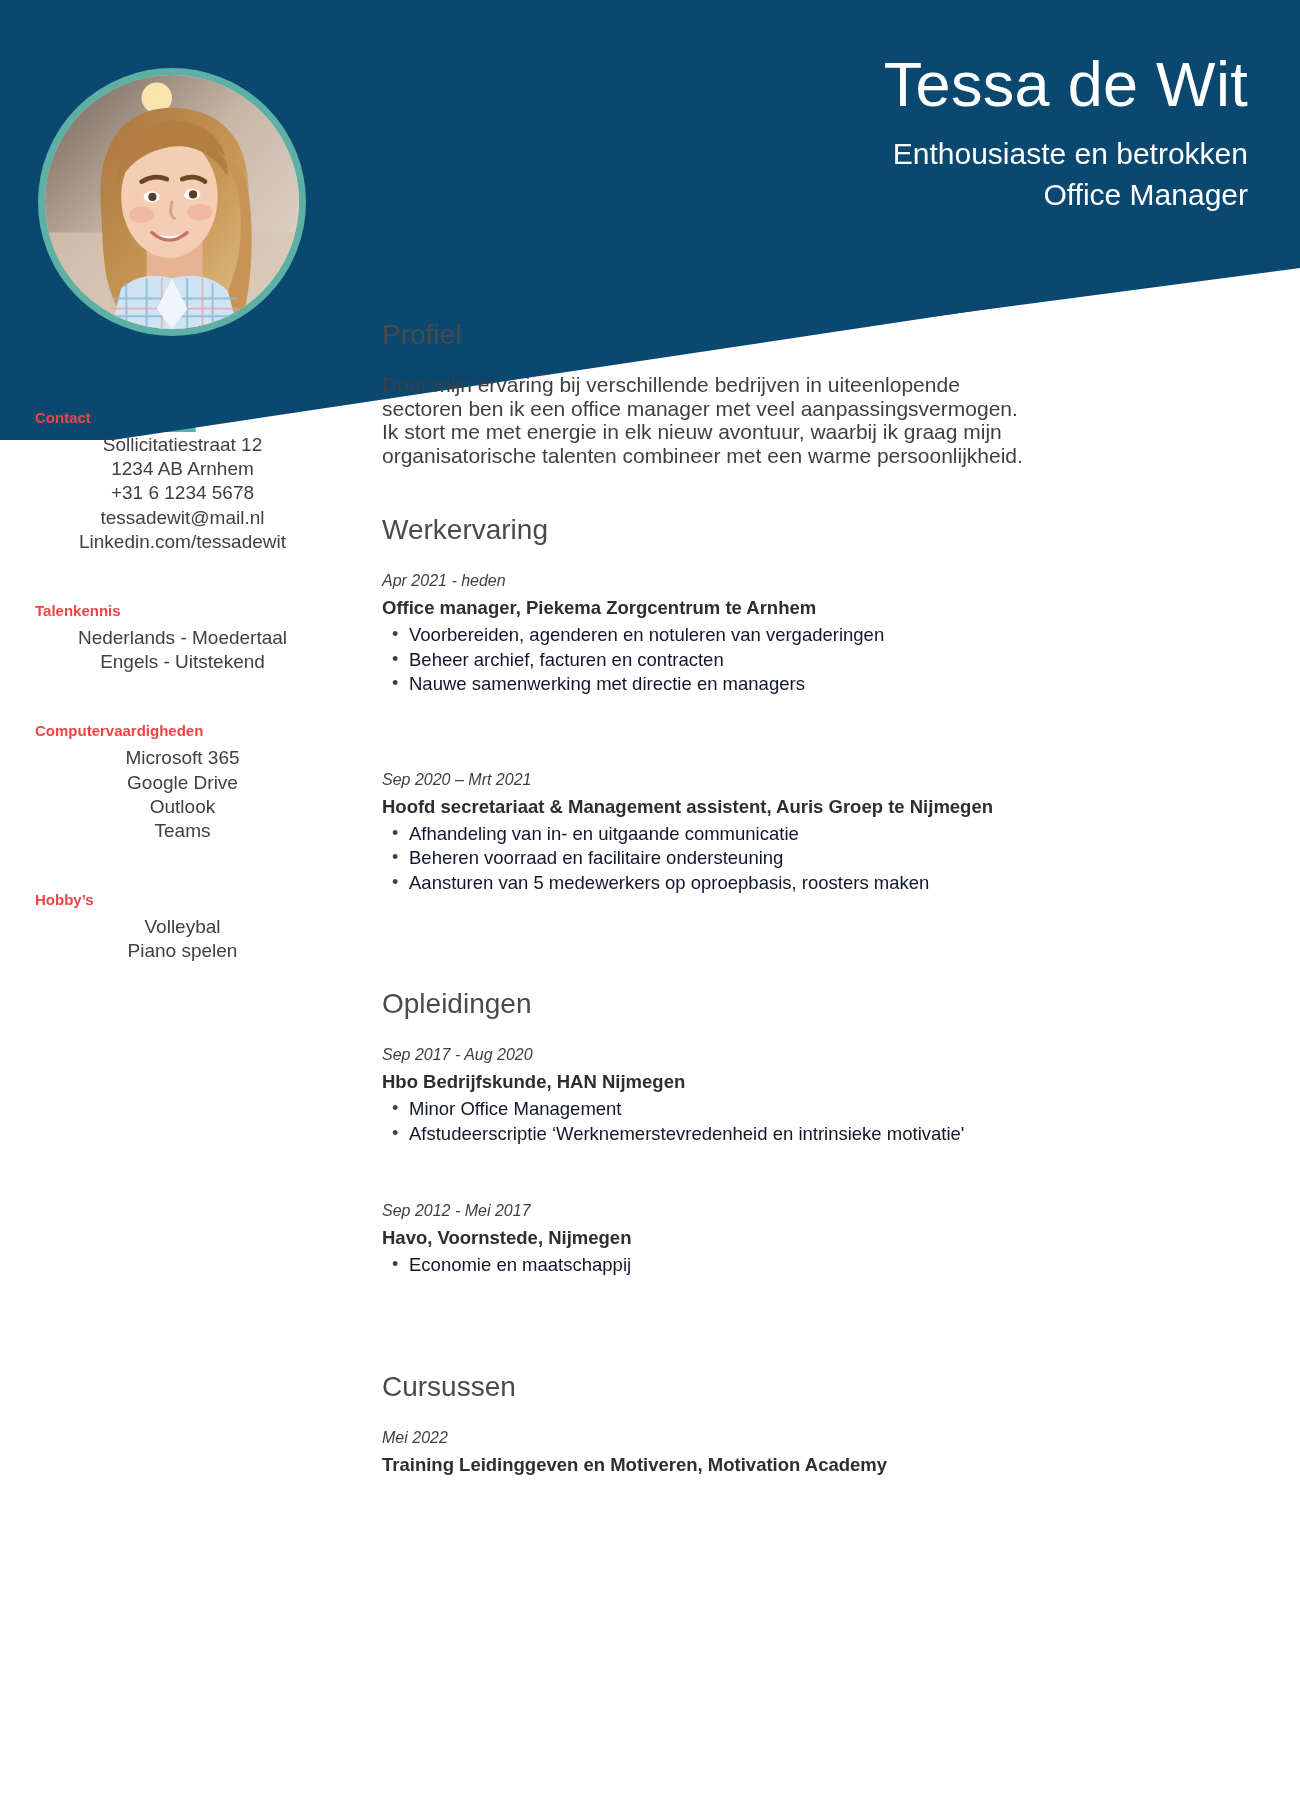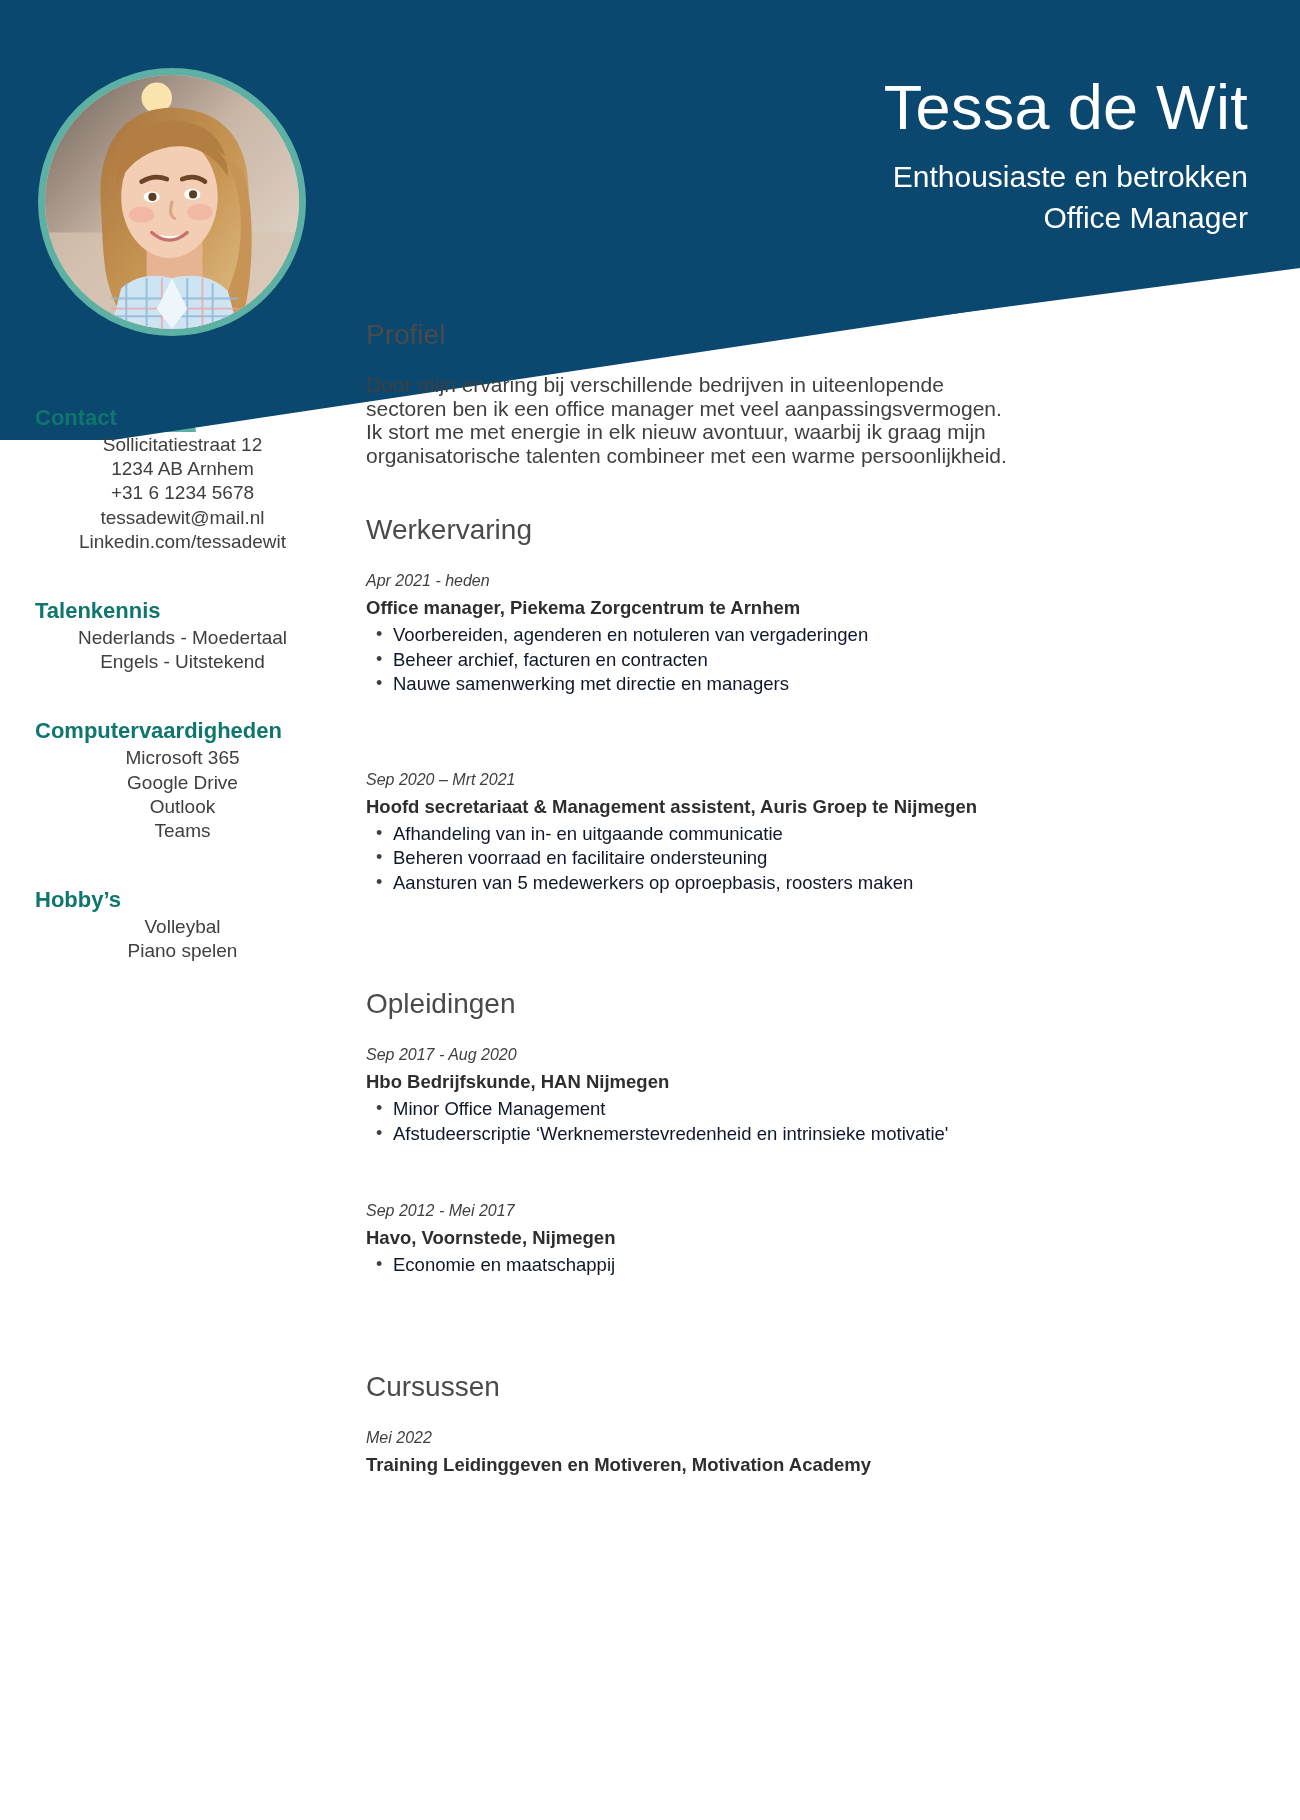--- a/index.html
+++ b/index.html
@@ -34,21 +34,21 @@
     border: 7px solid #5cb0a4;
     overflow: hidden;
     background: #d9cdc4;
   }
   .portrait svg { display: block; width: 100%; height: 100%; }
 
   
   .header-text {
     position: absolute;
     right: 52px;
-    top: 70px;
+    top: 47px;
     text-align: right;
     color: #ffffff;
   }
   .name {
     font-size: 63px;
     line-height: 74px;
     font-weight: 400;
     letter-spacing: 0.3px;
     white-space: nowrap;
   }
@@ -62,38 +62,38 @@
   
   .sidebar {
     position: absolute;
     left: 35px;
     top: 405px;
     width: 295px;
     color: #3d3d3d;
   }
   .side-block { margin-bottom: 44px; }
   .side-title {
-    font-size: 22px;
+    font-size: 15px;
     font-weight: 700;
     line-height: 25px;
     margin-bottom: 3px;
-    color: #0f766e;
+    color: #ef4444;
   }
   .side-line {
     font-size: 19px;
     line-height: 24.2px;
     color: #404040;
     white-space: nowrap;
     text-align: center;
   }
 
   
   .main {
     position: absolute;
-    left: 366px;
+    left: 382px;
     top: 318px;
     width: 650px;
     color: #3d3d3d;
   }
   .sec-title {
     font-size: 28px;
     line-height: 34px;
     font-weight: 400;
     color: #4a4a4a;
     margin-bottom: 21px;

